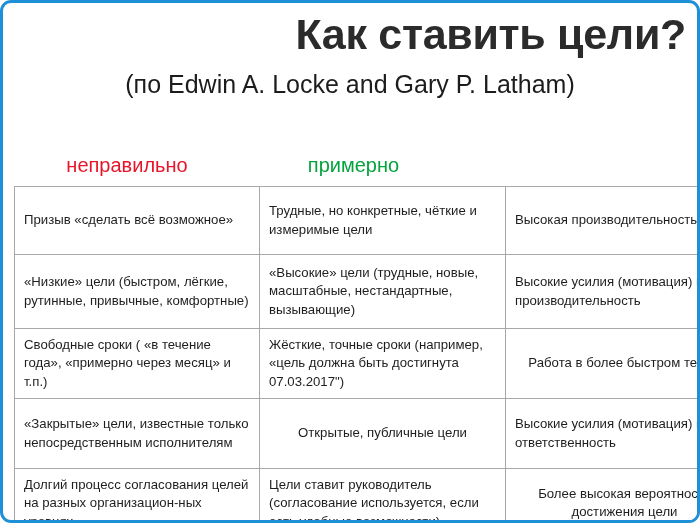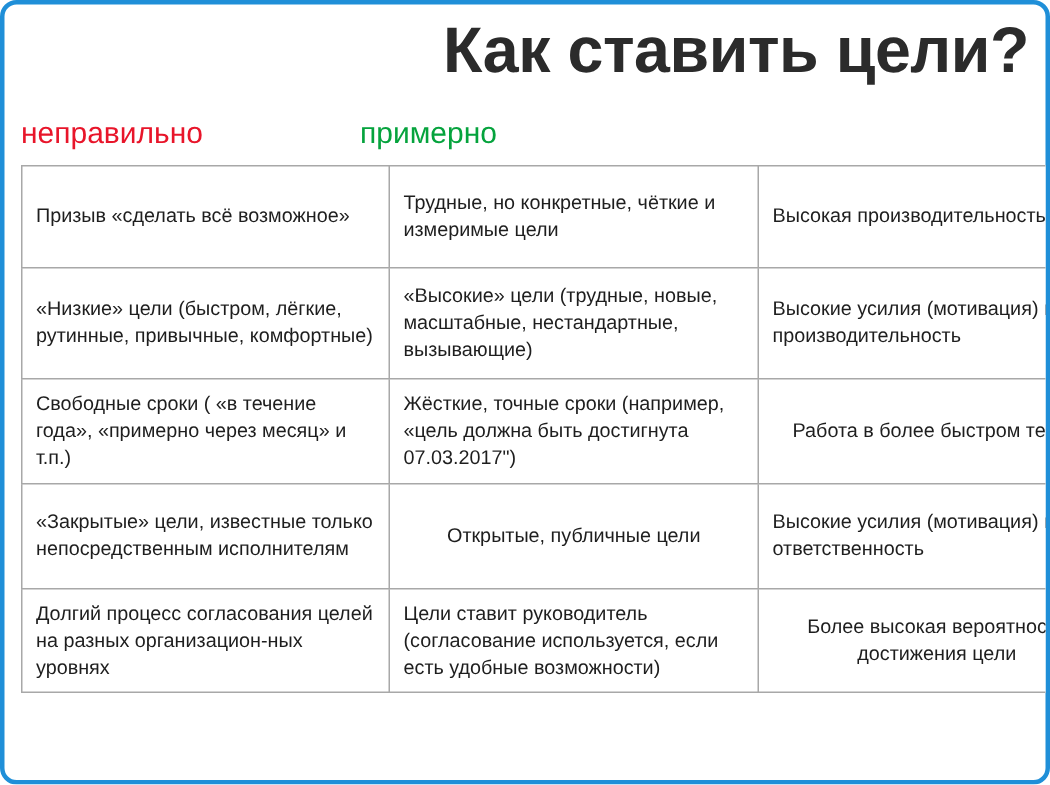--- a/index.html
+++ b/index.html
@@ -53,23 +53,24 @@
   .col-headers {
     display: flex;
     width: 672px;
     margin: 0 auto;
     padding-top: 19px;
     box-sizing: border-box;
   }
   .col-head {
     font-size: 20px;
     font-weight: normal;
-    text-align: left;
+    text-align: center;
     line-height: 1.2;
     font-family: "Liberation Sans", sans-serif;
+    margin-top: 36px;
   }
   .ch-1 { width: 226px; color: #e8152a; }
   .ch-2 { width: 227px; color: #05a33d; }
   .ch-3 { width: 219px; color: #1f85d6; }
 
   table.goals {
     width: 672px;
     margin: 9px auto 0 auto;
     border-collapse: collapse;
     table-layout: fixed;
@@ -95,20 +96,21 @@
   tr.r4 td { height: 55px; }
   tr.r5 td { height: 38px; }
 </style>
 </head>
 <body>
 
 <div id="poster">
   <div id="inner">
 
     <h1 class="title">Как ставить цели?</h1>
+    <div class="subtitle">(по Edwin A. Locke and Gary P. Latham)</div>
 
     <div class="col-headers">
       <div class="col-head ch-1">неправильно</div>
       <div class="col-head ch-2">примерно</div>
     </div>
 
     <table class="goals">
       <tbody>
         <tr class="r1">
           <td class="c1">Призыв «сделать всё возможное»</td>

